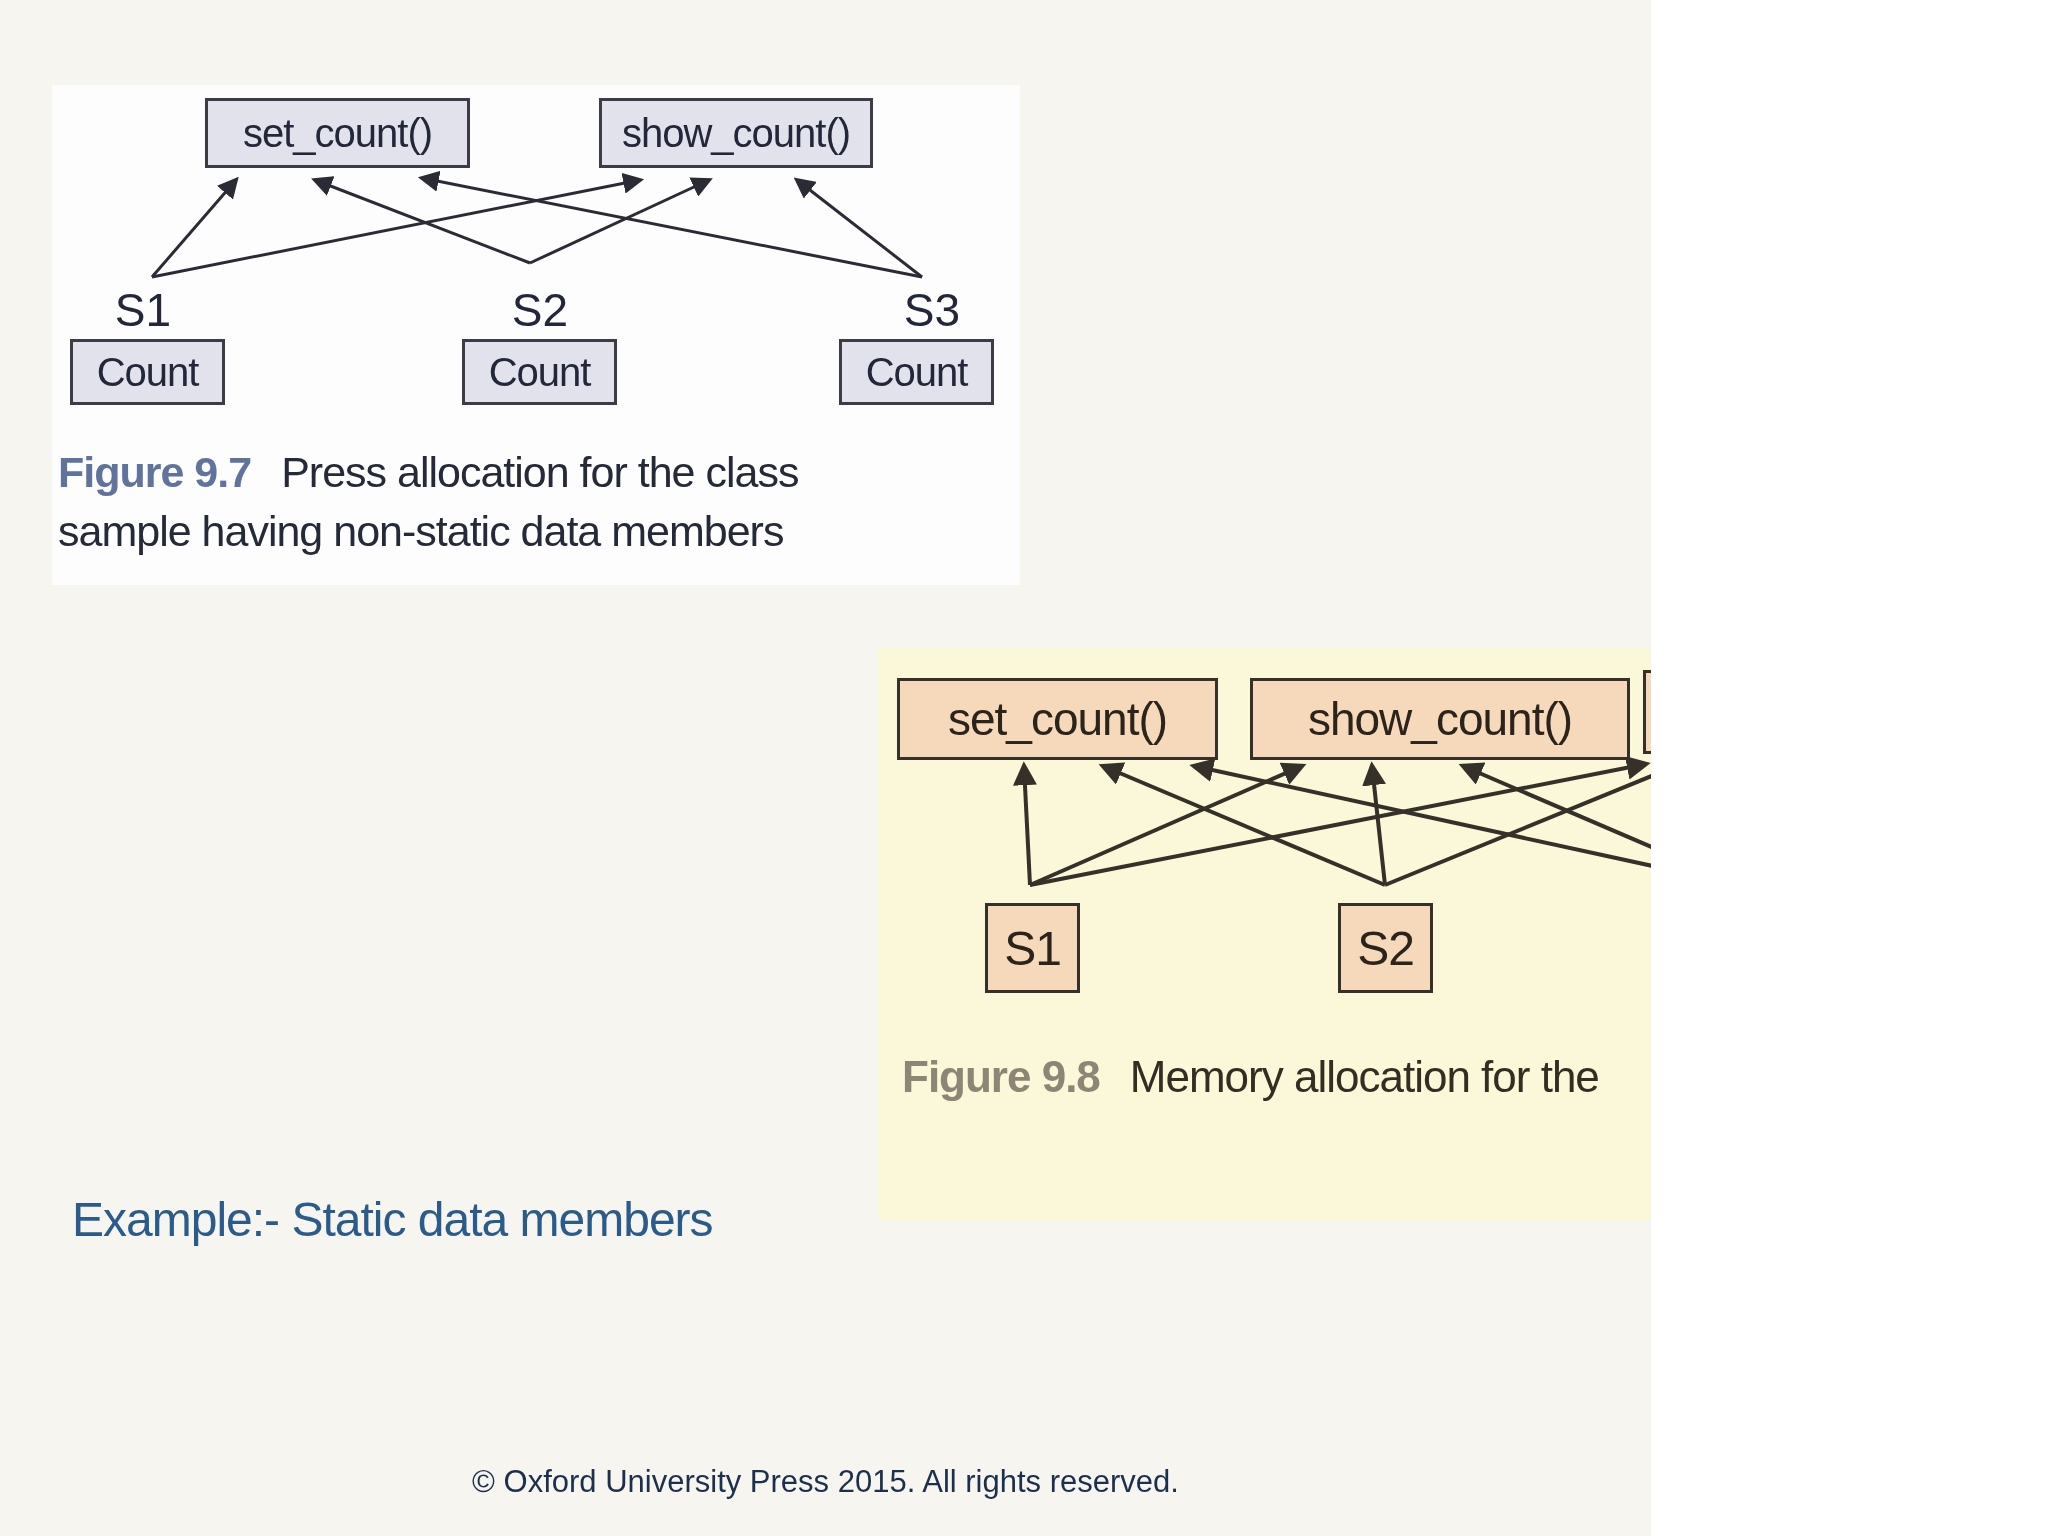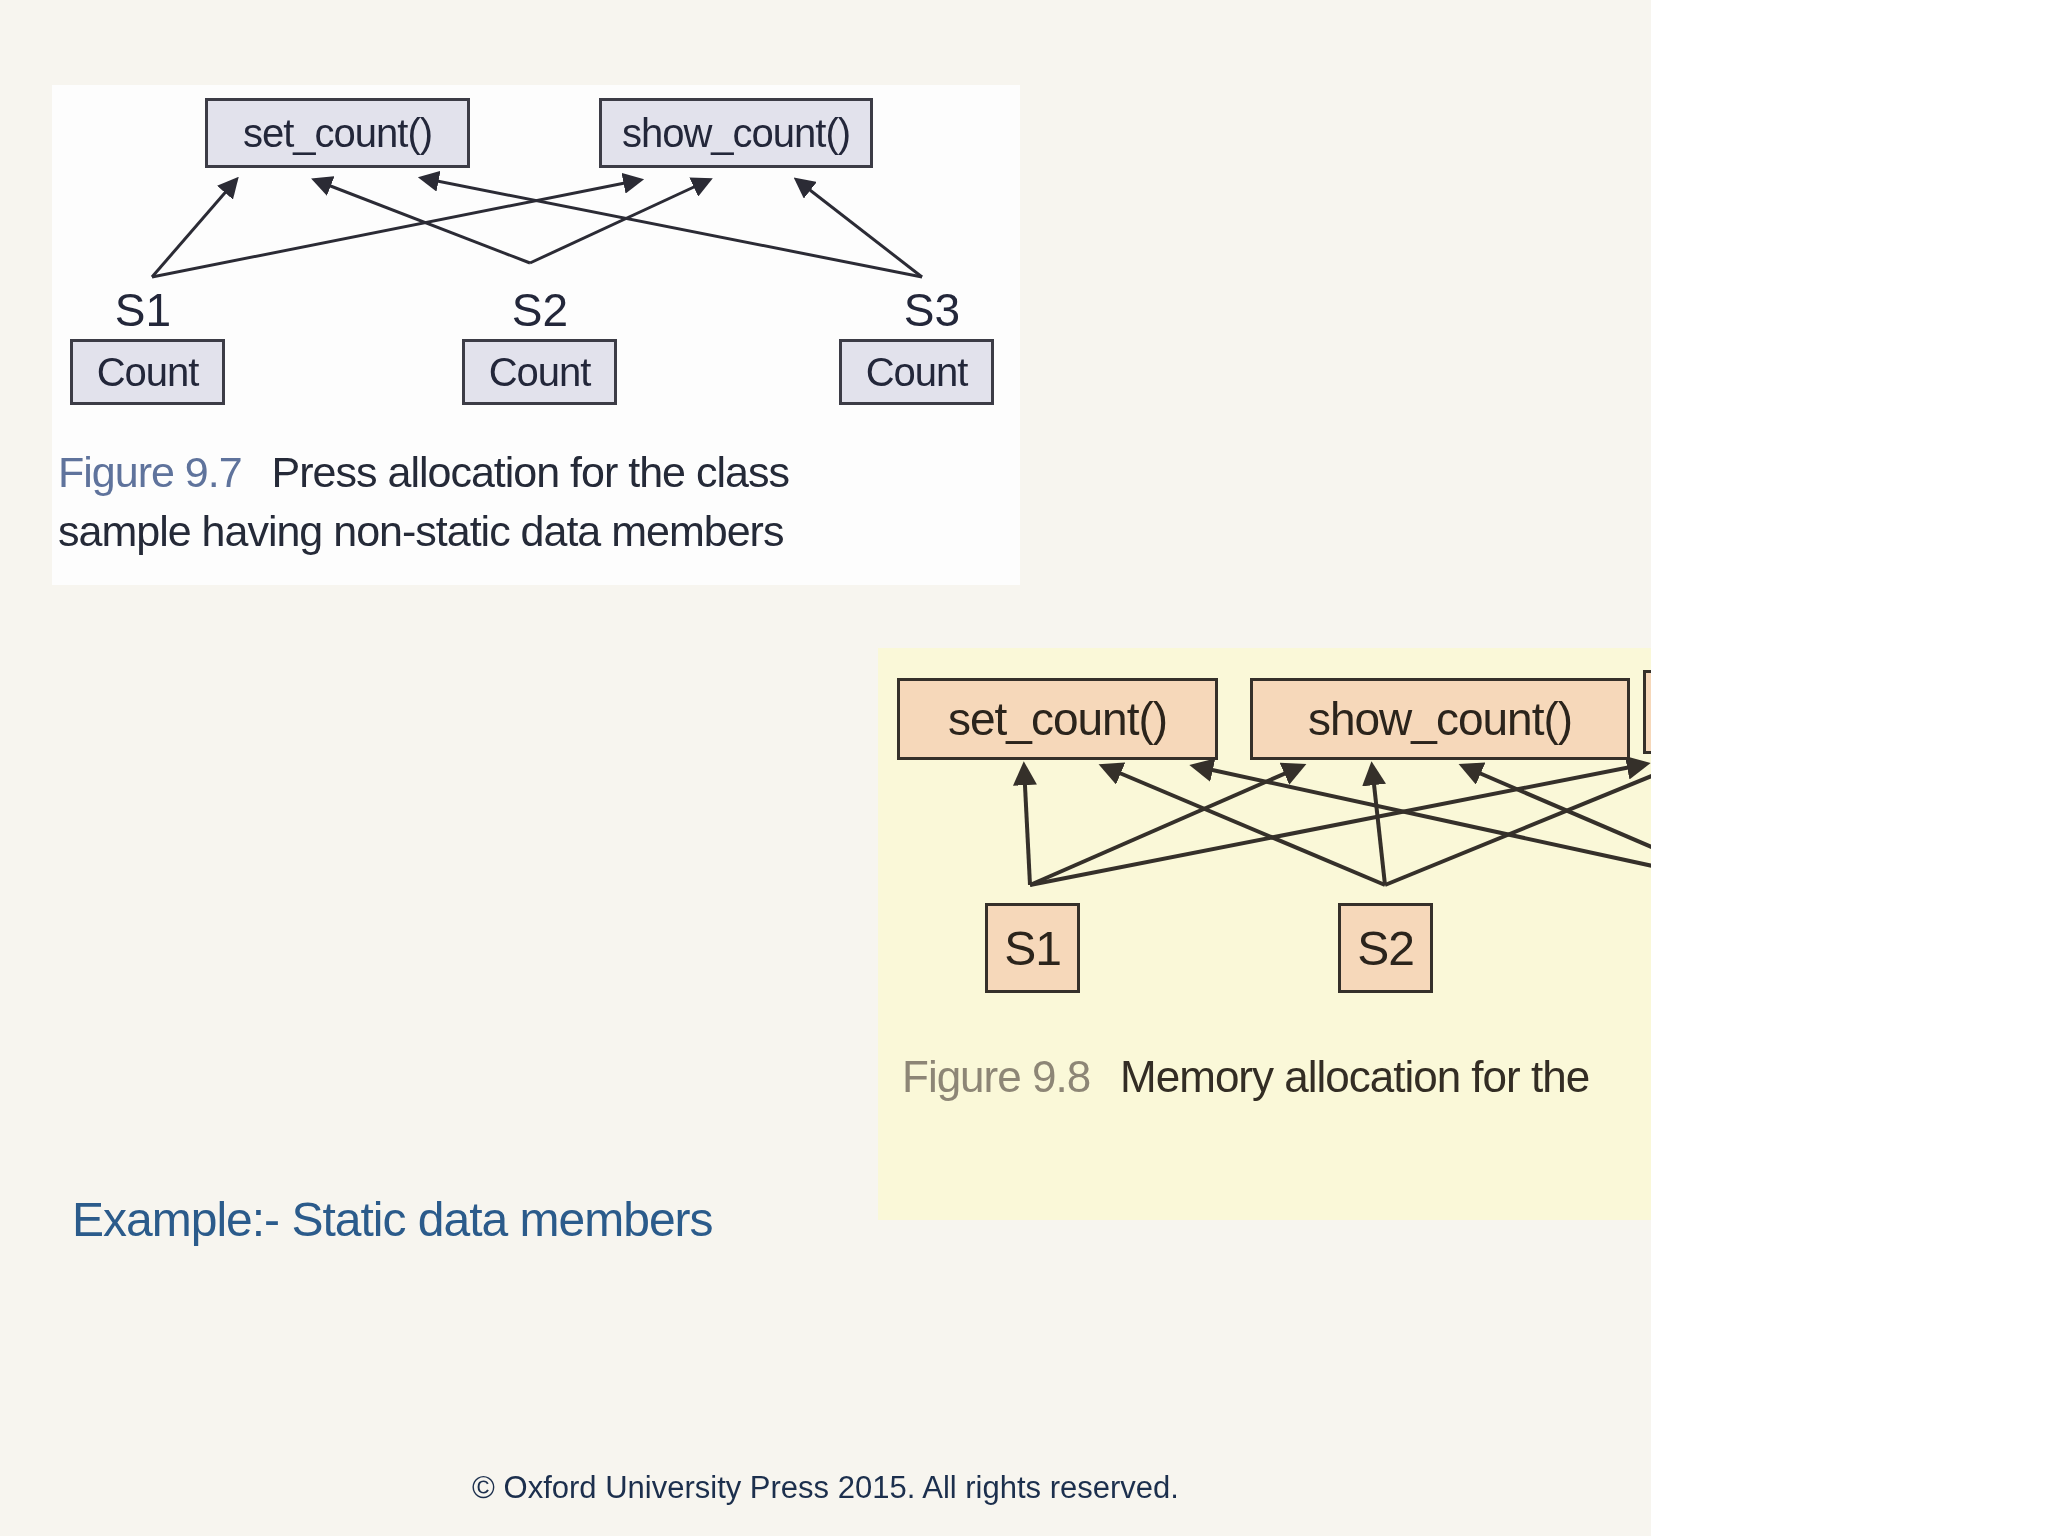--- a/index.html
+++ b/index.html
@@ -55,37 +55,36 @@
     left: 6px; top: 358px; width: 950px;
     font-size: 43px; line-height: 1.38;
     color: var(--f97-caption-text, #252a38);
   }
   .caption-98 {
     left: 8px; top: 400px; width: 940px;
     font-size: 44px; line-height: 1.32;
     color: var(--f98-caption-text, #332d24);
     margin-left: 16px;
   }
-  .cap-label { font-weight: normal; margin-right: 30px; }
+  .cap-label { font-weight: bold; margin-right: 30px; }
   .caption-97 .cap-label { color: var(--f97-caption-label, #5f739c); }
   .caption-98 .cap-label { color: var(--f98-caption-label, #8d8676); }
   .heading {
     position: absolute;
     left: 72px; top: 1192px;
     font-size: 48px;
     letter-spacing: -1px;
     color: var(--heading, #2b5b8b);
   }
   .footer {
     position: absolute;
     left: 0; right: 0; top: 1464px;
     text-align: center;
     font-size: 31px;
     color: var(--footer-text, #1c2f4d);
-    margin-top: 6px;
   }
 </style>
 </head>
 <body>
 
 <div class="slide">
 
   <div class="panel panel-97">
     <svg class="arrow-layer" viewBox="0 0 968 500">
       <defs>

